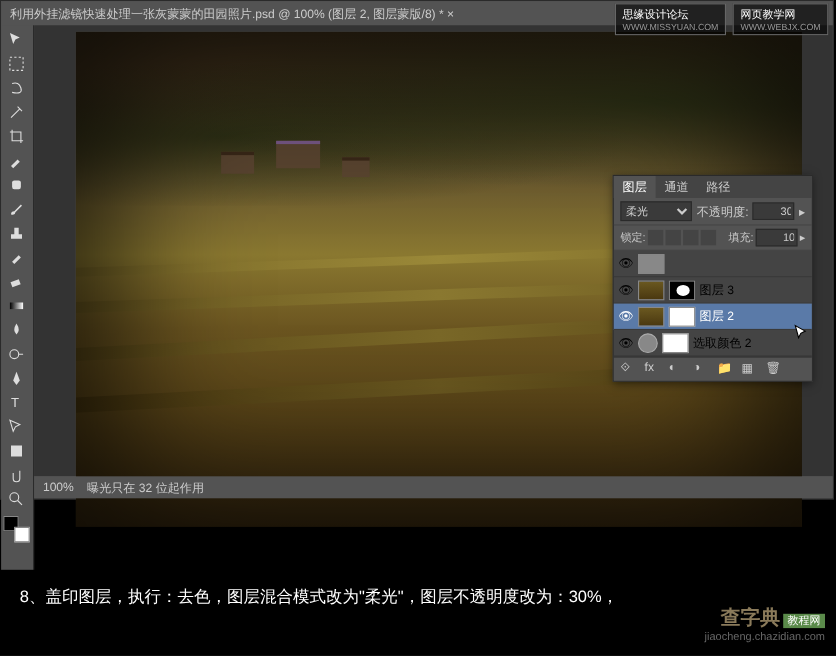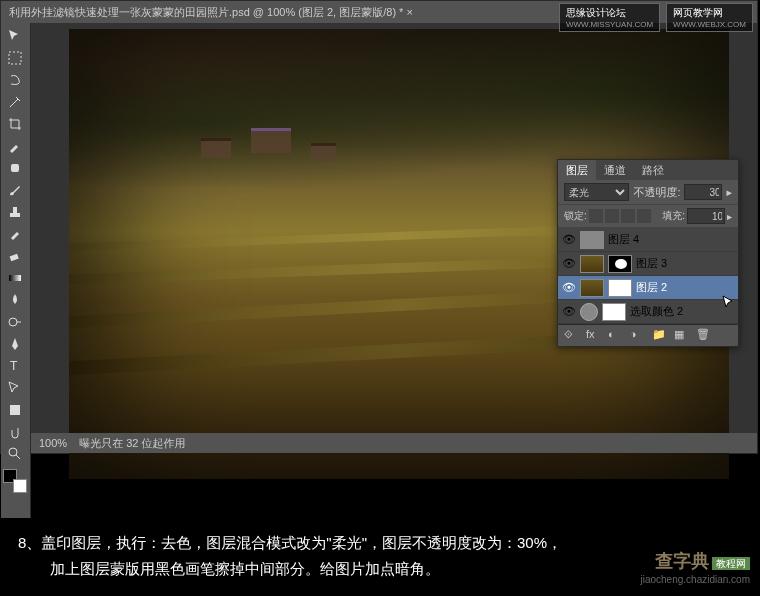--- a/index.html
+++ b/index.html
@@ -231,21 +231,20 @@
       <span class="lock-icon"></span>
       <span class="lock-icon"></span>
       <span style="margin-left:auto">填充:</span>
       <input class="opacity-input" value="100%" style="">
       <span>▸</span>
     </div>
     <div class="layer-list">
       <div class="layer-item">
         <span class="eye-icon">👁</span>
         <div class="layer-thumb gray"></div>
-        <span class="layer-name">图层 4</span>
       </div>
       <div class="layer-item">
         <span class="eye-icon">👁</span>
         <div class="layer-thumb"></div>
         <div class="mask-thumb dark"></div>
         <span class="layer-name">图层 3</span>
       </div>
       <div class="layer-item selected">
         <span class="eye-icon">👁</span>
         <div class="layer-thumb"></div>
@@ -281,20 +280,19 @@
     </div>
     <div class="wm-badge">
       <div>网页教学网</div>
       <div class="wm-sub">WWW.WEBJX.COM</div>
     </div>
   </div>
 </div>
 
 <div class="instructions">
   <div>8、盖印图层，执行：去色，图层混合模式改为"柔光"，图层不透明度改为：30%，</div>
-  <div class="line2">加上图层蒙版用黑色画笔擦掉中间部分。给图片加点暗角。</div>
 </div>
 
 <div class="watermark-bottom">
   <span class="wm-logo">查字典</span>
   <span class="wm-tag">教程网</span>
   <div>jiaocheng.chazidian.com</div>
 </div>
 
 </body></html>

